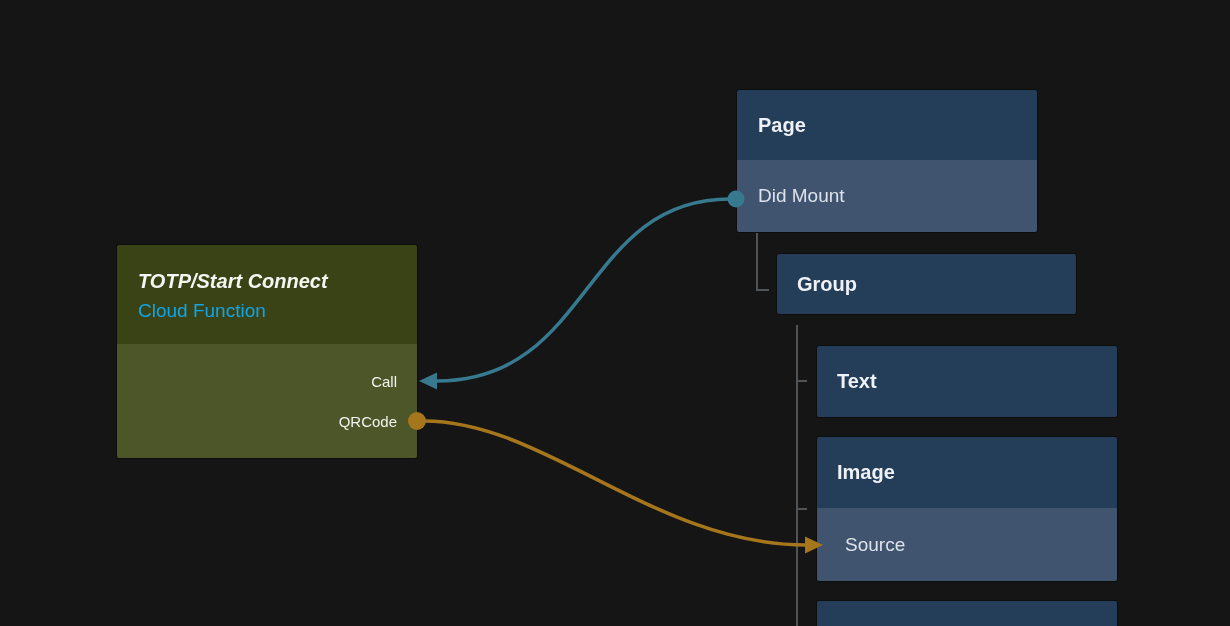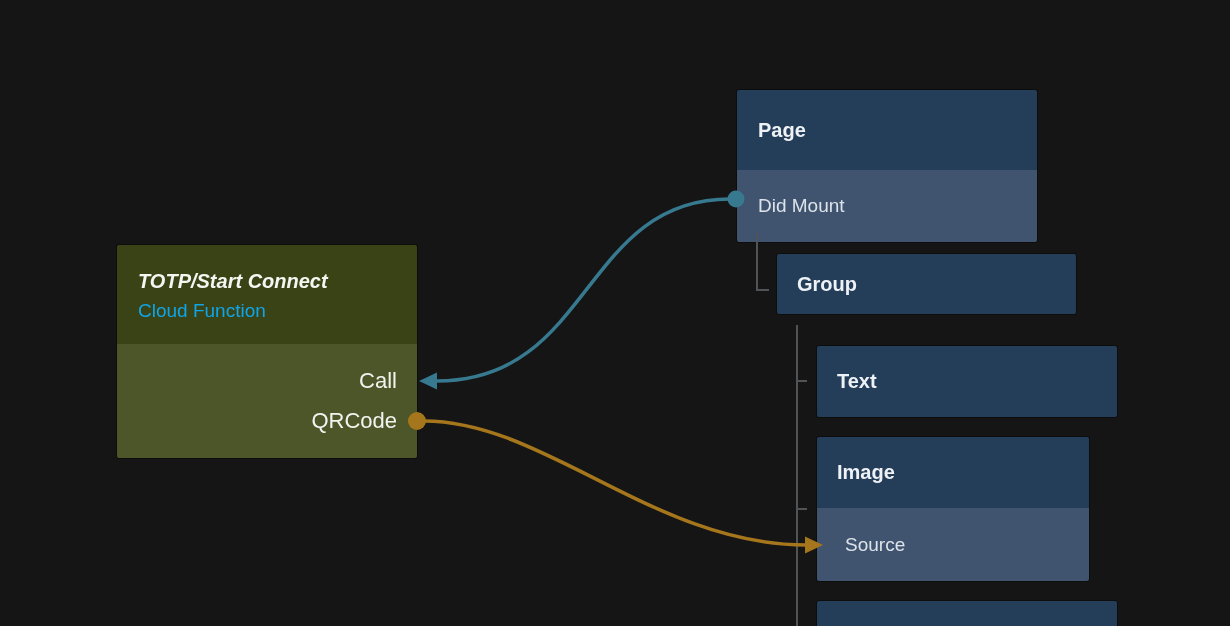--- a/index.html
+++ b/index.html
@@ -30,21 +30,21 @@
     box-sizing: border-box;
     padding: 17px 20px 0 0;
     border-radius: 0 0 2px 2px;
   }
   .fn-output {
     height: 40px;
     display: flex;
     align-items: center;
     justify-content: flex-end;
     color: #f2f3ef;
-    font-size: 22px;
+    font-size: 15px;
   }
 
   
   .tn-header {
     background: #243d59;
     display: flex;
     align-items: center;
     box-sizing: border-box;
     padding-left: 20px;
     color: #eef1f5;
@@ -57,27 +57,27 @@
     display: flex;
     align-items: center;
     box-sizing: border-box;
     padding-left: 28px;
     color: #dde3ea;
     font-size: 19px;
     font-weight: normal;
     border-radius: 0 0 2px 2px;
   }
   .page-node   { left: 737px; top: 90px;  width: 300px; }
-  .page-node .tn-header { height: 80px; padding-left: 21px; }
+  .page-node .tn-header { height: 70px; padding-left: 21px; }
   .page-node .tn-row    { height: 72px; padding-left: 21px; }
   .group-node  { left: 777px; top: 254px; width: 299px; }
   .group-node .tn-header { height: 60px; border-radius: 2px; }
   .text-node   { left: 817px; top: 346px; width: 300px; }
   .text-node .tn-header { height: 71px; border-radius: 2px; }
-  .image-node  { left: 817px; top: 437px; width: 272px; }
+  .image-node  { left: 817px; top: 437px; width: 300px; }
   .image-node .tn-header { height: 71px; }
   .image-node .tn-row    { height: 73px; }
   .partial-node { left: 817px; top: 601px; width: 300px; }
   .partial-node .tn-header { height: 70px; border-radius: 2px; }
 
   
   .wires {
     position: absolute;
     left: 0; top: 0;
     width: 1230px;

